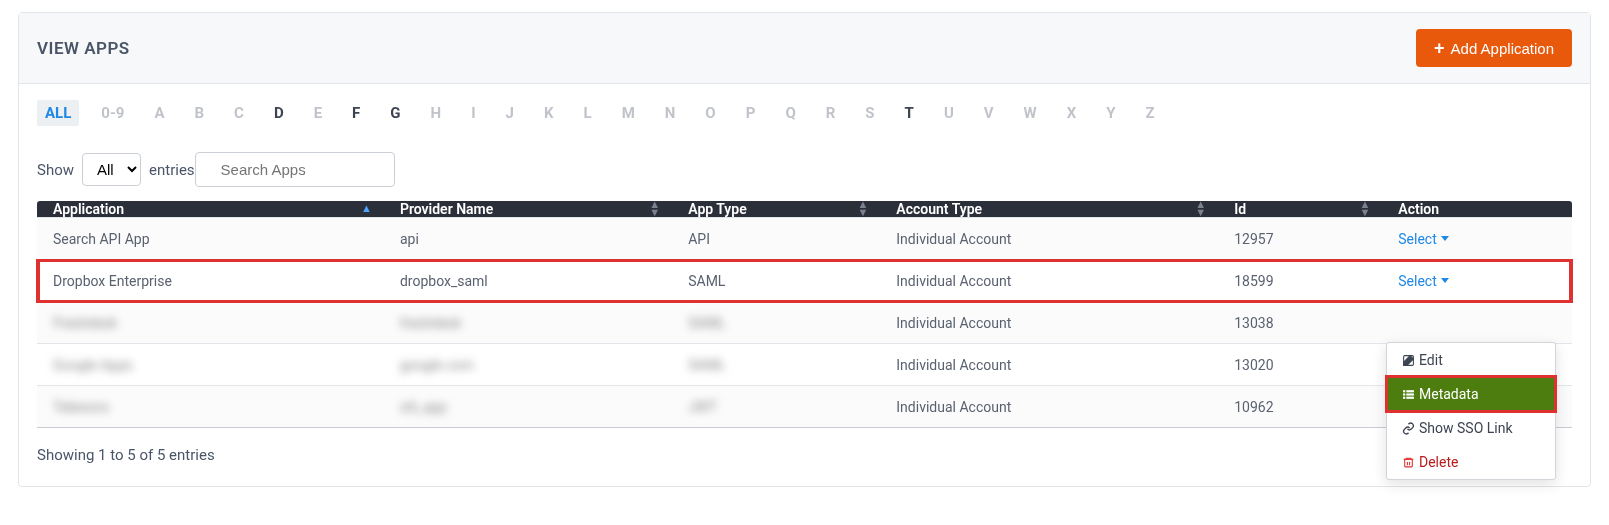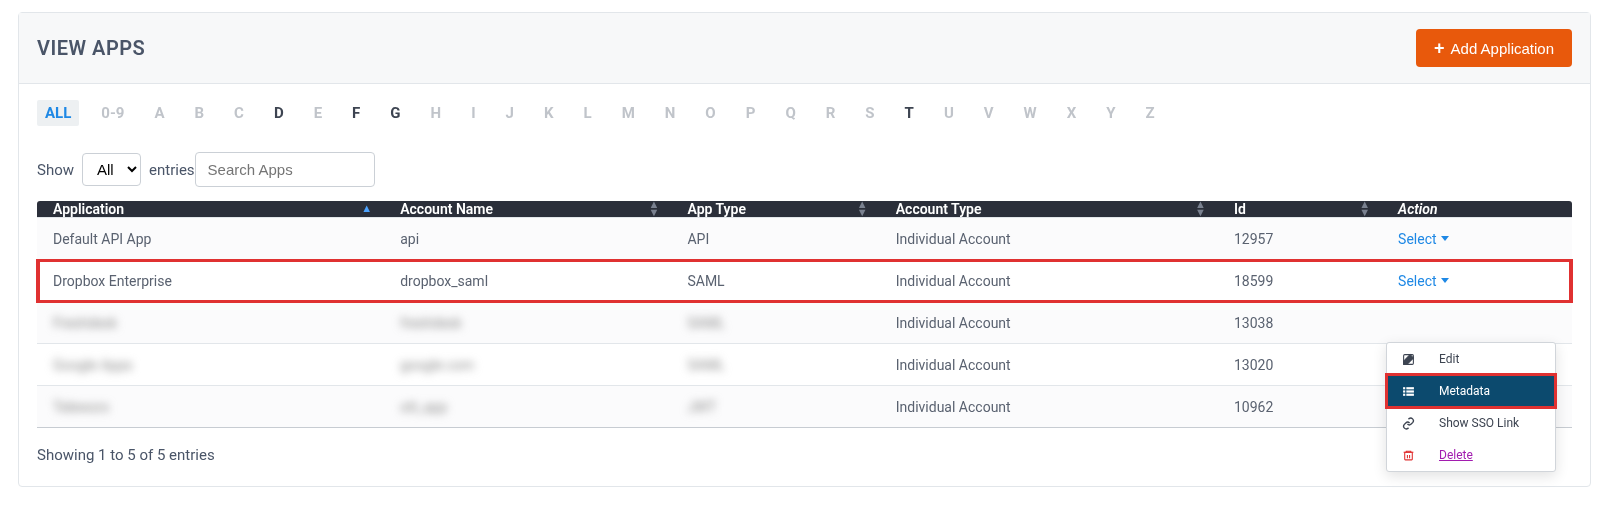--- a/index.html
+++ b/index.html
@@ -17,21 +17,21 @@
   }
   .panel-header {
     display: flex;
     justify-content: space-between;
     align-items: center;
     padding: 16px 18px;
     background: #f7f8f9;
     border-bottom: 1px solid #e2e6ea;
   }
   .panel-title {
-    font-size: 20px;
+    font-size: 17px;
     font-weight: 600;
     letter-spacing: 0.5px;
     color: #4a5568;
   }
   .btn-orange {
     background: #e8590c;
     color: #fff;
     border: none;
     padding: 10px 18px;
     border-radius: 4px;
@@ -86,25 +86,25 @@
     color: #4a5568;
   }
   .show-entries select {
     padding: 6px 10px;
     border: 1px solid #cbd0d6;
     border-radius: 4px;
     font-size: 15px;
     background: #fff;
   }
   .search-input {
-    padding: 8px 12px;
+    padding: 8px 25px;
     border: 1px solid #cbd0d6;
     border-radius: 4px;
     font-size: 15px;
-    width: 180px;
+    width: 200px;
   }
   table {
     width: 100%;
     border-collapse: collapse;
   }
   thead th {
     background: #2b2f3a;
     color: #fff;
     text-align: left;
     padding: 0 16px;
@@ -116,21 +116,21 @@
     position: absolute;
     right: 12px;
     top: 50%;
     transform: translateY(-50%);
     font-size: 11px;
     line-height: 0.7;
     color: #7a8190;
   }
   thead th .sort.asc { color: #4da3ff; }
   thead th:first-child { border-top-left-radius: 3px; }
-  thead th:last-child { border-top-right-radius: 3px; font-style: italic; }
+  thead th:last-child { border-top-right-radius: 3px; }
   tbody td {
     padding: 12px 16px;
     border-top: 1px solid #e2e6ea;
     color: #5a6270;
     font-size: 14px;
     vertical-align: middle;
     height: 42px;
   }
   tbody tr:nth-child(odd){ background:#fbfbfc; }
   tbody tr:last-child td { border-bottom: 1px solid #c7ccd2; }
@@ -201,33 +201,32 @@
     background: #fff;
     border: 1px solid #d1d5da;
     border-radius: 3px;
     box-shadow: 0 4px 14px rgba(0,0,0,0.12);
     z-index: 50;
   }
   .dropdown-menu .item {
     padding: 9px 14px;
     display: flex;
     align-items: center;
-    gap: 24px;
-    font-size: 12px;
+    gap: 4px;
+    font-size: 14px;
     color: #3d4451;
     cursor: pointer;
   }
   .dropdown-menu .item.highlight {
-    background: #0c4a6e;
+    background: #4d7c0f;
     color: #fff;
     outline: 3px solid #e03131;
     outline-offset: -1px;
-    align-items: flex-end;
-  }
-  .dropdown-menu .item.danger { color: #a21caf; text-decoration: underline; }
+  }
+  .dropdown-menu .item.danger { color: #b91c1c; }
   .icon-box { width:14px; height:14px; display:inline-flex; align-items:center; justify-content:center; }
 </style>
 </head>
 <body>
 
 <div class="panel">
 
   <div class="panel-header">
     <div class="panel-title">VIEW APPS</div>
     <button class="btn-orange">
@@ -277,30 +276,30 @@
         </select>
         <span>entries</span>
       </div>
       <input class="search-input" type="text" placeholder="Search Apps" style="">
     </div>
 
     <table>
       <thead>
         <tr id="thead-row">
             <th><span>Application</span><span class="sort asc">▲</span></th>
-            <th><span>Account Name</span><span class="sort">▲<br>▼</span></th>
+            <th><span>Provider Name</span><span class="sort">▲<br>▼</span></th>
             <th><span>App Type</span><span class="sort">▲<br>▼</span></th>
             <th><span>Account Type</span><span class="sort">▲<br>▼</span></th>
             <th><span>Id</span><span class="sort">▲<br>▼</span></th>
             <th><span>Action</span></th>
           </tr>
       </thead>
       <tbody id="tbody">
           <tr>
-            <td>Default API App</td>
+            <td>Search API App</td>
             <td>api</td>
             <td>API</td>
             <td>Individual Account</td>
             <td>12957</td>
             <td><span class="select-link">
                 <span>Select</span>
                 <span class="caret-down"></span>
               </span></td>
           </tr>
           <tr class="highlight-row">

